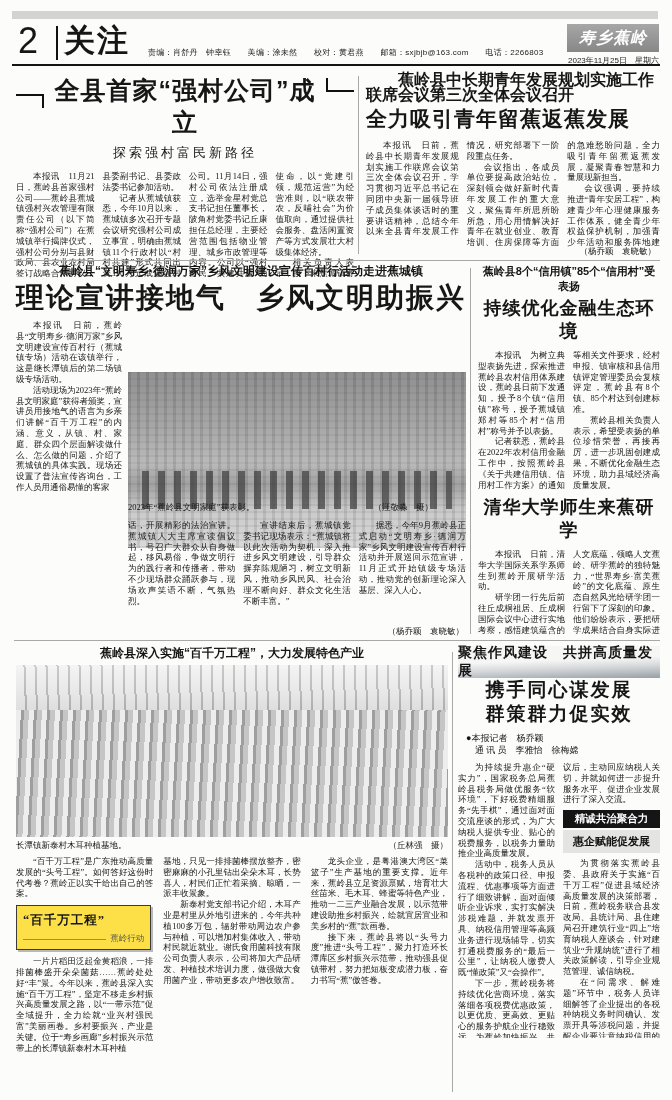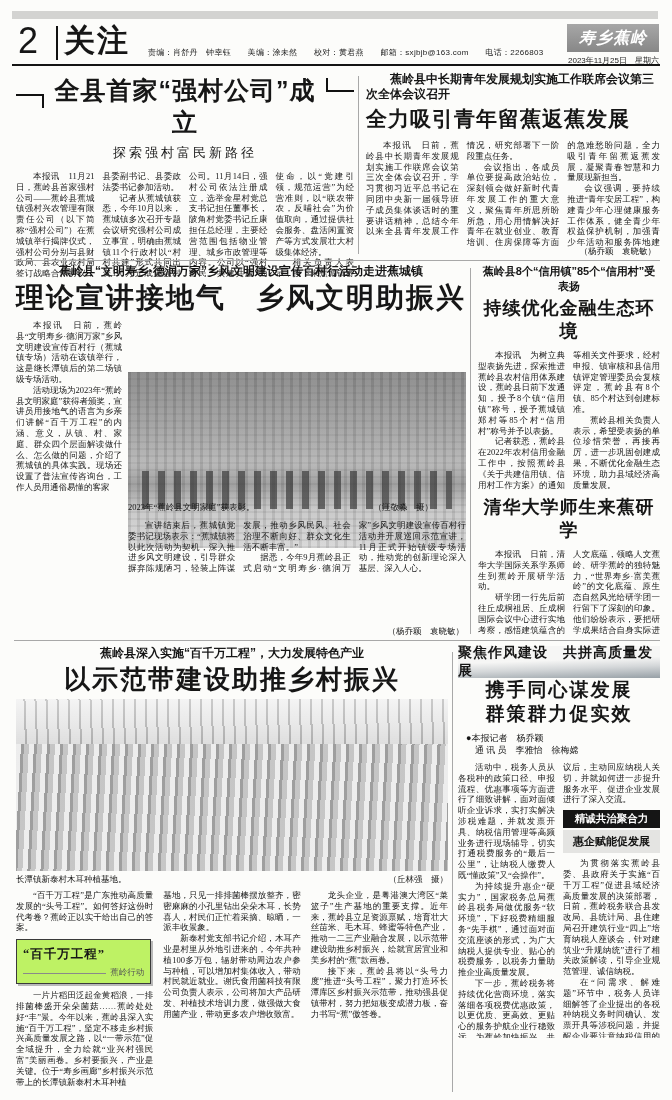--- a/index.html
+++ b/index.html
@@ -14,21 +14,21 @@
   .hd-sep{left:56px;top:26px;width:2px;height:34px;background:#111;}
   .hd-sec{left:64px;top:22px;font-weight:900;font-size:31px;line-height:37px;letter-spacing:2px;}
   .hd-credits{left:148px;top:47px;font-size:8px;color:#222;letter-spacing:.3px;}
   .masthead{right:13px;top:24px;width:92px;height:28px;background:linear-gradient(#a7a7a7,#878787);
             color:#fff;display:flex;align-items:center;justify-content:center;
             font-style:italic;font-weight:700;font-size:16px;letter-spacing:1px;}
   .hd-date{right:13px;top:55px;font-size:8px;color:#222;}
   .hd-rule{left:12px;top:64px;width:648px;height:2px;background:#141414;}
   
   .bp{margin:0;text-indent:2em;font-size:8.5px;line-height:10.8px;text-align:justify;}
-  .kicker{font-weight:700;font-size:12px;line-height:15px;}
+  .kicker{font-weight:700;font-size:16px;line-height:15px;}
   .endnote{font-size:8.5px;text-align:right;color:#161616;}
   
   .art1{left:16px;top:74px;width:338px;height:182px;}
   .a1-deco-l{left:0;top:20px;width:26px;height:12px;border-top:2px solid #111;border-right:2px solid #111;}
   .a1-deco-r{right:0;top:4px;width:26px;height:12px;border-bottom:2px solid #111;border-left:2px solid #111;}
   .a1-hl{margin:0 30px;text-align:center;font-weight:900;font-size:25px;line-height:32px;letter-spacing:1px;}
   .a1-sub{text-align:center;font-size:13px;letter-spacing:3px;margin-top:6px;}
   .a1-body{margin-top:9px;height:108px;column-count:4;column-gap:8px;overflow:hidden;}
   
   .art2{left:366px;top:72px;width:294px;height:186px;}
@@ -54,21 +54,21 @@
   .a5-hl{text-align:center;font-weight:900;font-size:18px;line-height:23px;letter-spacing:1px;}
   .a5-body{margin-top:7px;height:96px;column-count:2;column-gap:8px;overflow:hidden;}
   
   .art6{left:16px;top:646px;width:432px;height:450px;}
   .a6-kicker{text-align:center;font-size:12px;}
   .a6-hl{text-align:center;font-weight:900;font-size:26px;line-height:32px;letter-spacing:2px;margin-top:2px;}
   .a6-photo{position:relative;width:432px;height:172px;margin-top:4px;}
   .a6-caprow{display:flex;justify-content:space-between;font-size:8.5px;margin-top:3px;}
   .a6-cols{display:flex;gap:10px;margin-top:4px;height:198px;overflow:hidden;}
   .a6-col{flex:1;overflow:hidden;}
-  .pb-box{border:1px solid #3a3a3a;box-shadow:2px 2px 0 #b9b9b9;padding:6px 6px 4px;margin:6px 2px 6px 0;background:#bef264;}
+  .pb-box{border:1px solid #3a3a3a;box-shadow:2px 2px 0 #b9b9b9;padding:6px 6px 4px;margin:6px 2px 6px 0;background:#fde047;}
   .pb-title{font-weight:700;font-size:12.5px;letter-spacing:1px;}
   .pb-subrow{display:flex;align-items:center;gap:4px;margin-top:4px;}
   .pb-line{flex:1;border-top:1px solid #8a8a8a;height:0;}
   .pb-sub{font-size:8.5px;color:#555;}
   
   .art7{left:458px;top:646px;width:202px;height:450px;}
   .a7-banner{height:32px;display:flex;align-items:center;justify-content:center;font-weight:900;font-size:14px;
              letter-spacing:1px;background:linear-gradient(178deg,#f6f6f5 45%,#d4d7d9 68%,#97a0a6 100%);}
   .a7-kicker{text-align:center;font-size:11px;margin-top:7px;}
   .a7-hl{text-align:center;font-weight:900;font-size:19px;line-height:24px;letter-spacing:2px;}
@@ -143,21 +143,22 @@
       <p class="bp">活动现场为2023年“蕉岭县文明家庭”获得者颁奖，宣讲员用接地气的语言为乡亲们讲解“百千万工程”的内涵、意义，从镇、村、家庭、群众四个层面解读做什么、怎么做的问题，介绍了蕉城镇的具体实践。现场还设置了普法宣传咨询台，工作人员用通俗易懂的客家</p>
     </div>
     <div class="abs a3-photo photo1">
       <div class="p1-crowd"></div>
     </div>
     <div class="abs a3-caprow">
       <span>2023年“蕉岭县文明家庭”获表彰。</span>
       <span>（汪敬淼　摄）</span>
     </div>
     <div class="abs a3-body">
-      <p class="bp">宣讲结束后，蕉城镇党委书记现场表示：“蕉城镇将以此次活动为契机，深入推进乡风文明建设，引导群众摒弃陈规陋习，轻装上阵谋发展，推动乡风民风、社会治理不断向好、群众文化生活不断丰富。”</p>
+      <p class="bp" style="text-indent:0;">话，开展精彩的法治宣讲。蕉城镇人大主席宣读倡议书，号召广大群众从自身做起，移风易俗，争做文明行为的践行者和传播者，带动不少现场群众踊跃参与，现场欢声笑语不断，气氛热烈。</p>
+      <p class="bp">宣讲结束后，蕉城镇党委书记现场表示：“蕉城镇将以此次活动为契机，深入推进乡风文明建设，引导群众摒弃陈规陋习，树立文明新风，推动乡风民风、社会治理不断向好、群众文化生活不断丰富。”</p>
       <p class="bp">据悉，今年9月蕉岭县正式启动“文明寿乡·德润万家”乡风文明建设宣传百村行活动并开展巡回示范宣讲，11月正式开始镇级专场活动，推动党的创新理论深入基层、深入人心。</p>
     </div>
     <div class="abs endnote a3-end">（杨乔颖　袁晓敏）</div>
   </div>
 
   <div class="abs rule" style="left:470px;top:268px;width:1px;height:366px;"></div>
 
   <div class="abs art4">
     <div class="kicker a4-kicker sans">蕉岭县8个“信用镇”85个“信用村”受表扬</div>
     <div class="a4-hl sans">持续优化金融生态环境</div>
@@ -175,21 +176,20 @@
       <p class="bp">研学团一行先后前往丘成桐祖居、丘成桐国际会议中心进行实地考察，感悟建筑蕴含的人文底蕴，领略人文蕉岭、研学蕉岭的独特魅力，“世界寿乡·富美蕉岭”的文化底蕴、原生态自然风光给研学团一行留下了深刻的印象。他们纷纷表示，要把研学成果结合自身实际进一步实践，促进研学旅行和学校课程有机融合。</p>
 
     </div>
     <div class="endnote" style="padding-right:4px;">（蕉岭融媒）</div>
   </div>
 
   <div class="abs rule" style="left:14px;top:640px;width:646px;height:1px;"></div>
 
   <div class="abs art6">
     <div class="kicker a6-kicker sans">蕉岭县深入实施“百千万工程”，大力发展特色产业</div>
-    <div class="a6-hl sans">以示范带建设助推乡村振兴</div>
     <div class="a6-photo photo2">
       <div class="p2-roof"></div>
       <div class="p2-bags"></div>
     </div>
     <div class="a6-caprow">
       <span>长潭镇新泰村木耳种植基地。</span>
       <span>（丘林强　摄）</span>
     </div>
     <div class="a6-cols">
       <div class="a6-col">
@@ -219,22 +219,22 @@
   <div class="abs art7">
     <div class="a7-banner sans">聚焦作风建设　共拼高质量发展</div>
     <div class="a7-hl sans">携手同心谋发展</div>
     <div class="a7-hl sans">群策群力促实效</div>
     <div class="a7-byline">
       <div>●本报记者　杨乔颖</div>
       <div>　通 讯 员　李雅怡　徐梅嫦</div>
     </div>
     <div class="a7-cols">
       <div class="a7-col">
+        <p class="bp">为持续提升惠企“硬实力”，国家税务总局蕉岭县税务局做优服务“软环境”，下好税费精细服务“先手棋”，通过面对面交流座谈的形式，为广大纳税人提供专业、贴心的税费服务，以税务力量助推企业高质量发展。</p>
         <p class="bp">活动中，税务人员从各税种的政策口径、申报流程、优惠事项等方面进行了细致讲解，面对面倾听企业诉求，实打实解决涉税难题，并就发票开具、纳税信用管理等高频业务进行现场辅导，切实打通税费服务的“最后一公里”，让纳税人缴费人既“懂政策”又“会操作”。</p>
-        <p class="bp">为持续提升惠企“硬实力”，国家税务总局蕉岭县税务局做优服务“软环境”，下好税费精细服务“先手棋”，通过面对面交流座谈的形式，为广大纳税人提供专业、贴心的税费服务，以税务力量助推企业高质量发展。</p>
         <p class="bp">下一步，蕉岭税务将持续优化营商环境，落实落细各项税费优惠政策，以更优质、更高效、更贴心的服务护航企业行稳致远，为蕉岭加快振兴、共同富裕贡献税务力量。</p>
       </div>
       <div class="a7-col">
         <p class="bp" style="text-indent:0;">议后，主动回应纳税人关切，并就如何进一步提升服务水平、促进企业发展进行了深入交流。</p>
         <div class="a7-sub1 sans">精诚共治聚合力</div>
         <div class="a7-sub2 sans">惠企赋能促发展</div>
         <p class="bp">为贯彻落实蕉岭县委、县政府关于实施“百千万工程”促进县域经济高质量发展的决策部署，日前，蕉岭税务联合县发改局、县统计局、县住建局召开建筑行业“四上”培育纳税人座谈会，针对建筑业“升规纳统”进行了相关政策解读，引导企业规范管理、诚信纳税。</p>
         <p class="bp">在“问需求、解难题”环节中，税务人员详细解答了企业提出的各税种纳税义务时间确认、发票开具等涉税问题，并提醒企业要注意纳税信用的风险防范，鼓励企业建立健全财务制度，用足用好税费优惠政策，轻装上阵谋发展。</p>
       </div>
     </div>

